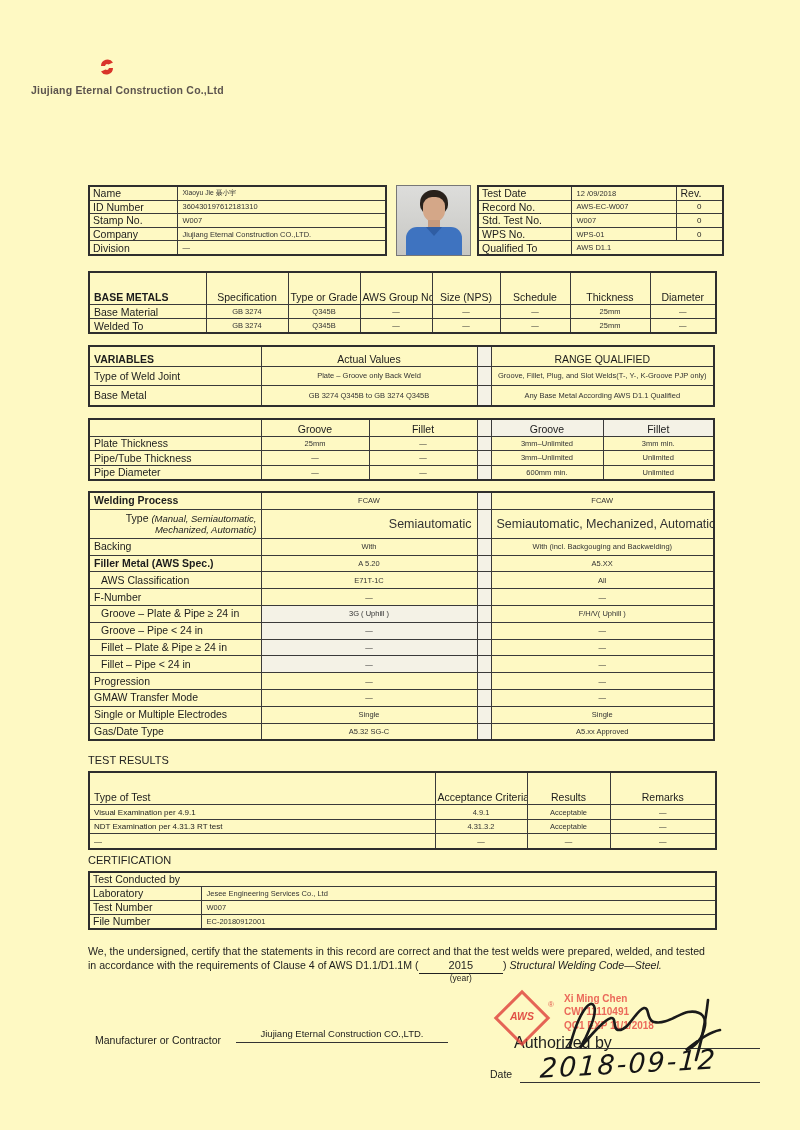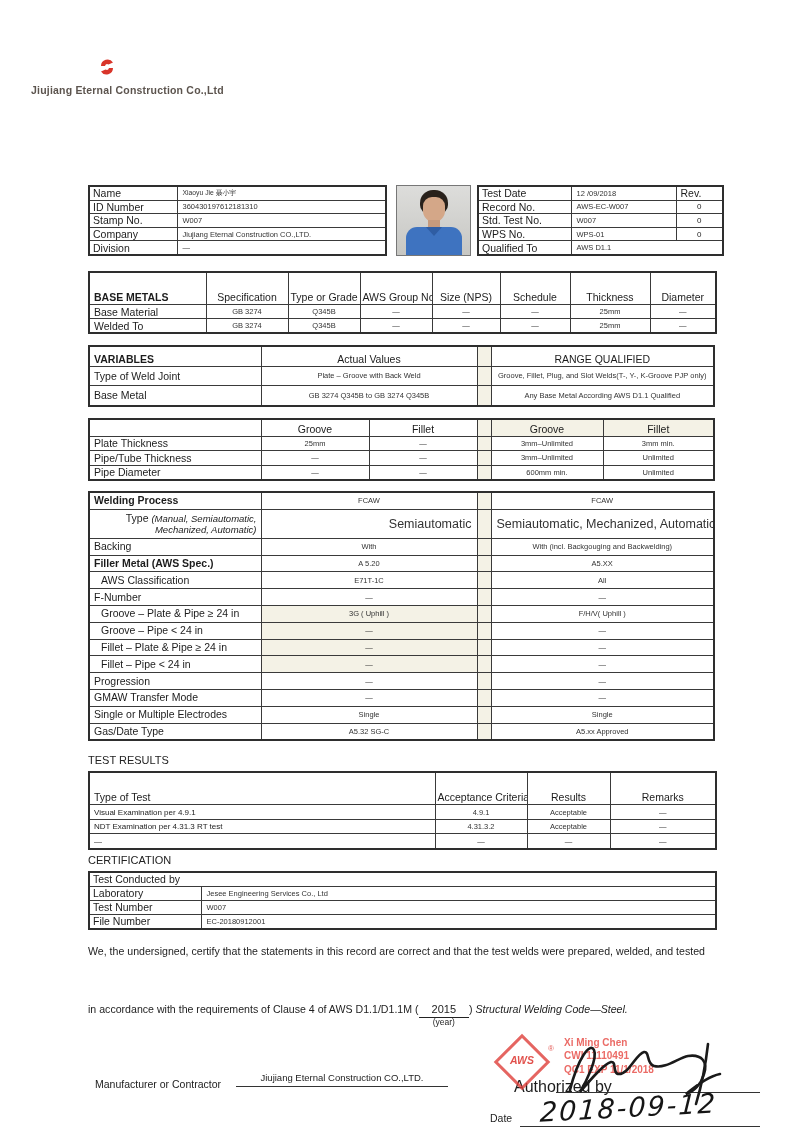--- a/index.html
+++ b/index.html
@@ -1,17 +1,17 @@
 <!DOCTYPE html>
 <html><head>
 <meta charset="utf-8">
 <style>
   html,body { margin:0; padding:0; }
   body { width:800px; height:1130px; background:#e8e8e6; font-family:"Liberation Sans", sans-serif; }
-  .page { position:relative; width:800px; height:1130px; background:#ffffff; color:#1c1c1c; overflow:hidden; }
+  .page { position:relative; width:800px; height:1130px; background:#fef9c3; color:#1c1c1c; overflow:hidden; }
 
   
   .brand-logo { position:absolute; left:97px; top:56px; }
   .brand-name { position:absolute; left:31px; top:84px; font-size:10.5px; font-weight:bold; color:#5c544e; letter-spacing:.2px; }
   .doc-title { position:absolute; left:30px; top:119px; width:770px; text-align:center;
                font-size:13.5px; font-weight:bold; line-height:18px; color:#222; letter-spacing:.2px; }
 
   
   .content { position:absolute; left:88px; top:185px; width:690px; }
 
@@ -62,21 +62,21 @@
   .proc  .rl-note { font-style:italic; font-size:9.5px; }
   .proc  td.rl { white-space:normal; line-height:11px; }
   .res   tr.hdr td { height:29px; }
   .res   td.val { height:13.5px; }
   .res   .type-h { text-align:left; padding-left:4px; }
   .res   td.tcell { font-size:8px; text-align:left; padding:0 4px; }
   .cert  td { height:13px; }
 
   
   .statement { margin-top:14px; width:627px; font-size:10.6px; line-height:14.5px; color:#1d1d1d; white-space:normal; }
-  .yr { display:inline-block; position:relative; border-bottom:1px solid #222; padding:0 13px; font-size:11px;margin-top:44px; }
+  .yr { display:inline-block; position:relative; border-bottom:1px solid #222; padding:0 30px; font-size:11px; }
   .yr-cap { position:absolute; left:50%; top:13px; transform:translateX(-50%); font-size:8.5px; border:none; }
   .code-i { font-style:italic; }
 
   
   .sig { position:relative; margin-top:30px; height:140px; width:690px; }
   .mfg-label { position:absolute; left:7px; top:30px; font-size:10.5px; }
   .mfg-value { position:absolute; left:148px; top:24px; width:212px; font-size:9.5px; text-align:center;
                border-bottom:1px solid #333; padding-bottom:3px; }
   .auth-label { position:absolute; left:426px; top:30px; font-size:16px; }
   .auth-line  { position:absolute; left:468px; top:44px; width:204px; border-bottom:1px solid #333; }
@@ -235,21 +235,21 @@
         </colgroup>
       <tbody>
           <tr class="hdr">
         <td class="bm-title">VARIABLES</td>
         <td>Actual Values</td>
         <td class="gapc"></td>
         <td>RANGE QUALIFIED</td>
       </tr>
       <tr>
         <td class="rl">Type of Weld Joint</td>
-        <td class="val vc">Plate – Groove with Back Weld</td>
+        <td class="val vc">Plate – Groove only Back Weld</td>
         <td class="gapc"></td>
         <td class="val vc">Groove, Fillet, Plug, and Slot Welds(T-, Y-, K-Groove PJP only)</td>
       </tr>
       <tr>
         <td class="rl">Base Metal</td>
         <td class="val vc">GB 3274 Q345B to GB 3274 Q345B</td>
         <td class="gapc"></td>
         <td class="val vc">Any Base Metal According AWS D1.1 Qualified</td>
       </tr>
     </tbody>

